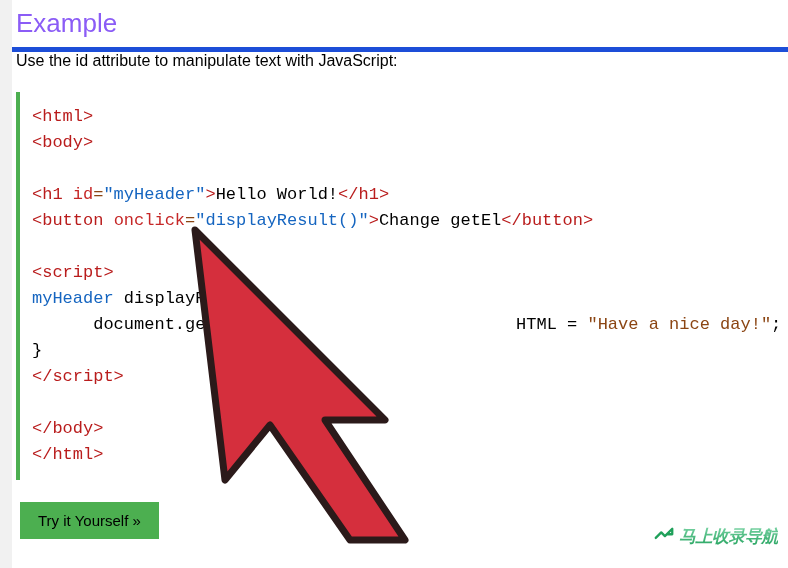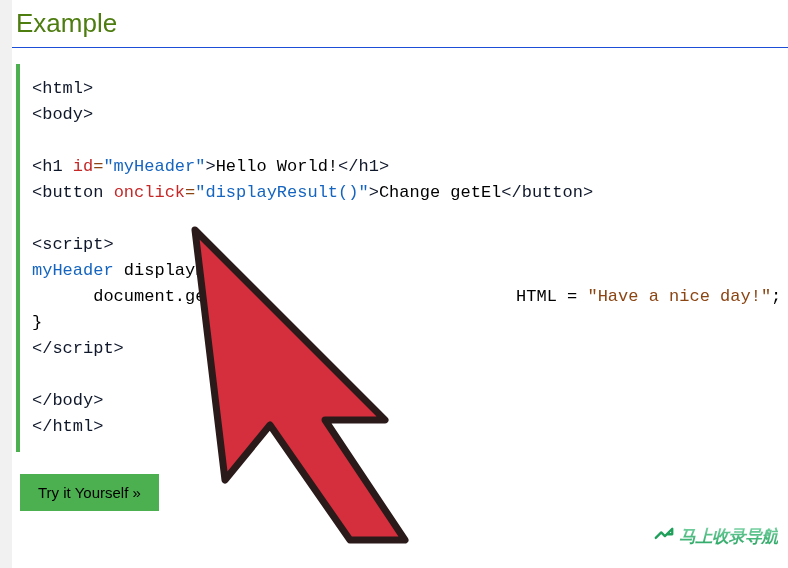--- a/index.html
+++ b/index.html
@@ -12,44 +12,43 @@
       overflow: hidden;
     }
     .container {
       padding: 0;
       border-left: 12px solid #f1f1f1;
       min-height: 100%;
     }
     h1.title {
       font-size: 26px;
       font-weight: 500;
-      color: #4d7c0f;
+      color: #8b5cf6;
       padding: 8px 0 8px 4px;
-      border-bottom: 1px solid #1d4ed8;
-      margin-bottom: 16px;
+      border-bottom: 5px solid #1d4ed8;
       font-family: "Segoe UI", Arial, sans-serif;
     }
     p.description {
       font-size: 16px;
       color: #000;
       padding-left: 4px;
       margin-bottom: 22px;
     }
     .codeblock {
       border-left: 4px solid #4CAF50;
       background: #fff;
       padding: 12px 8px 12px 12px;
       font-family: Consolas, "Courier New", monospace;
       font-size: 17px;
       line-height: 26px;
       white-space: pre;
       margin-left: 4px;
       margin-right: 0;
     }
-    .codeblock .tag { color: #0f172a; }
+    .codeblock .tag { color: #b91c1c; }
     .codeblock .attr-name { color: #c62828; text-align: right; }
     .codeblock .attr-eq { color: #8B4513; }
     .codeblock .attr-value { color: #1565c0; }
     .codeblock .text { color: #000; }
     .codeblock .kw { color: #1565c0; }
     .codeblock .string { color: #8B4513; }
     .try-button {
       display: inline-block;
       background: #4CAF50;
       color: #000000;
@@ -92,20 +91,21 @@
       background-clip: text;
       color: transparent;
       letter-spacing: -0.5px;
     }
   </style>
 </head>
 <body>
 
 <div class="container">
   <h1 class="title">Example</h1>
+  <p class="description">Use the id attribute to manipulate text with JavaScript:</p>
 
   <div class="codeblock"><span class="tag">&lt;html&gt;</span>
 <span class="tag">&lt;body&gt;</span>
 <span></span>
 <span class="tag">&lt;h1 </span><span class="attr-name">id</span><span class="attr-eq">=</span><span class="attr-value">"myHeader"</span><span class="tag">&gt;</span><span class="text">Hello World!</span><span class="tag">&lt;/h1&gt;</span>
 <span class="tag">&lt;button </span><span class="attr-name">onclick</span><span class="attr-eq">=</span><span class="attr-value">"displayResult()"</span><span class="tag">&gt;</span><span class="text">Change getEl</span><span class="tag">&lt;/button&gt;</span>
 <span></span>
 <span class="tag">&lt;script&gt;</span>
 <span class="kw">myHeader</span><span class="text"> displayR</span>
 <span class="text">      </span><span class="text">document.getEl</span><span style="display:inline-block;width:280px;"></span><span class="text">HTML = </span><span class="string">"Have a nice day!"</span><span class="text">;</span>

